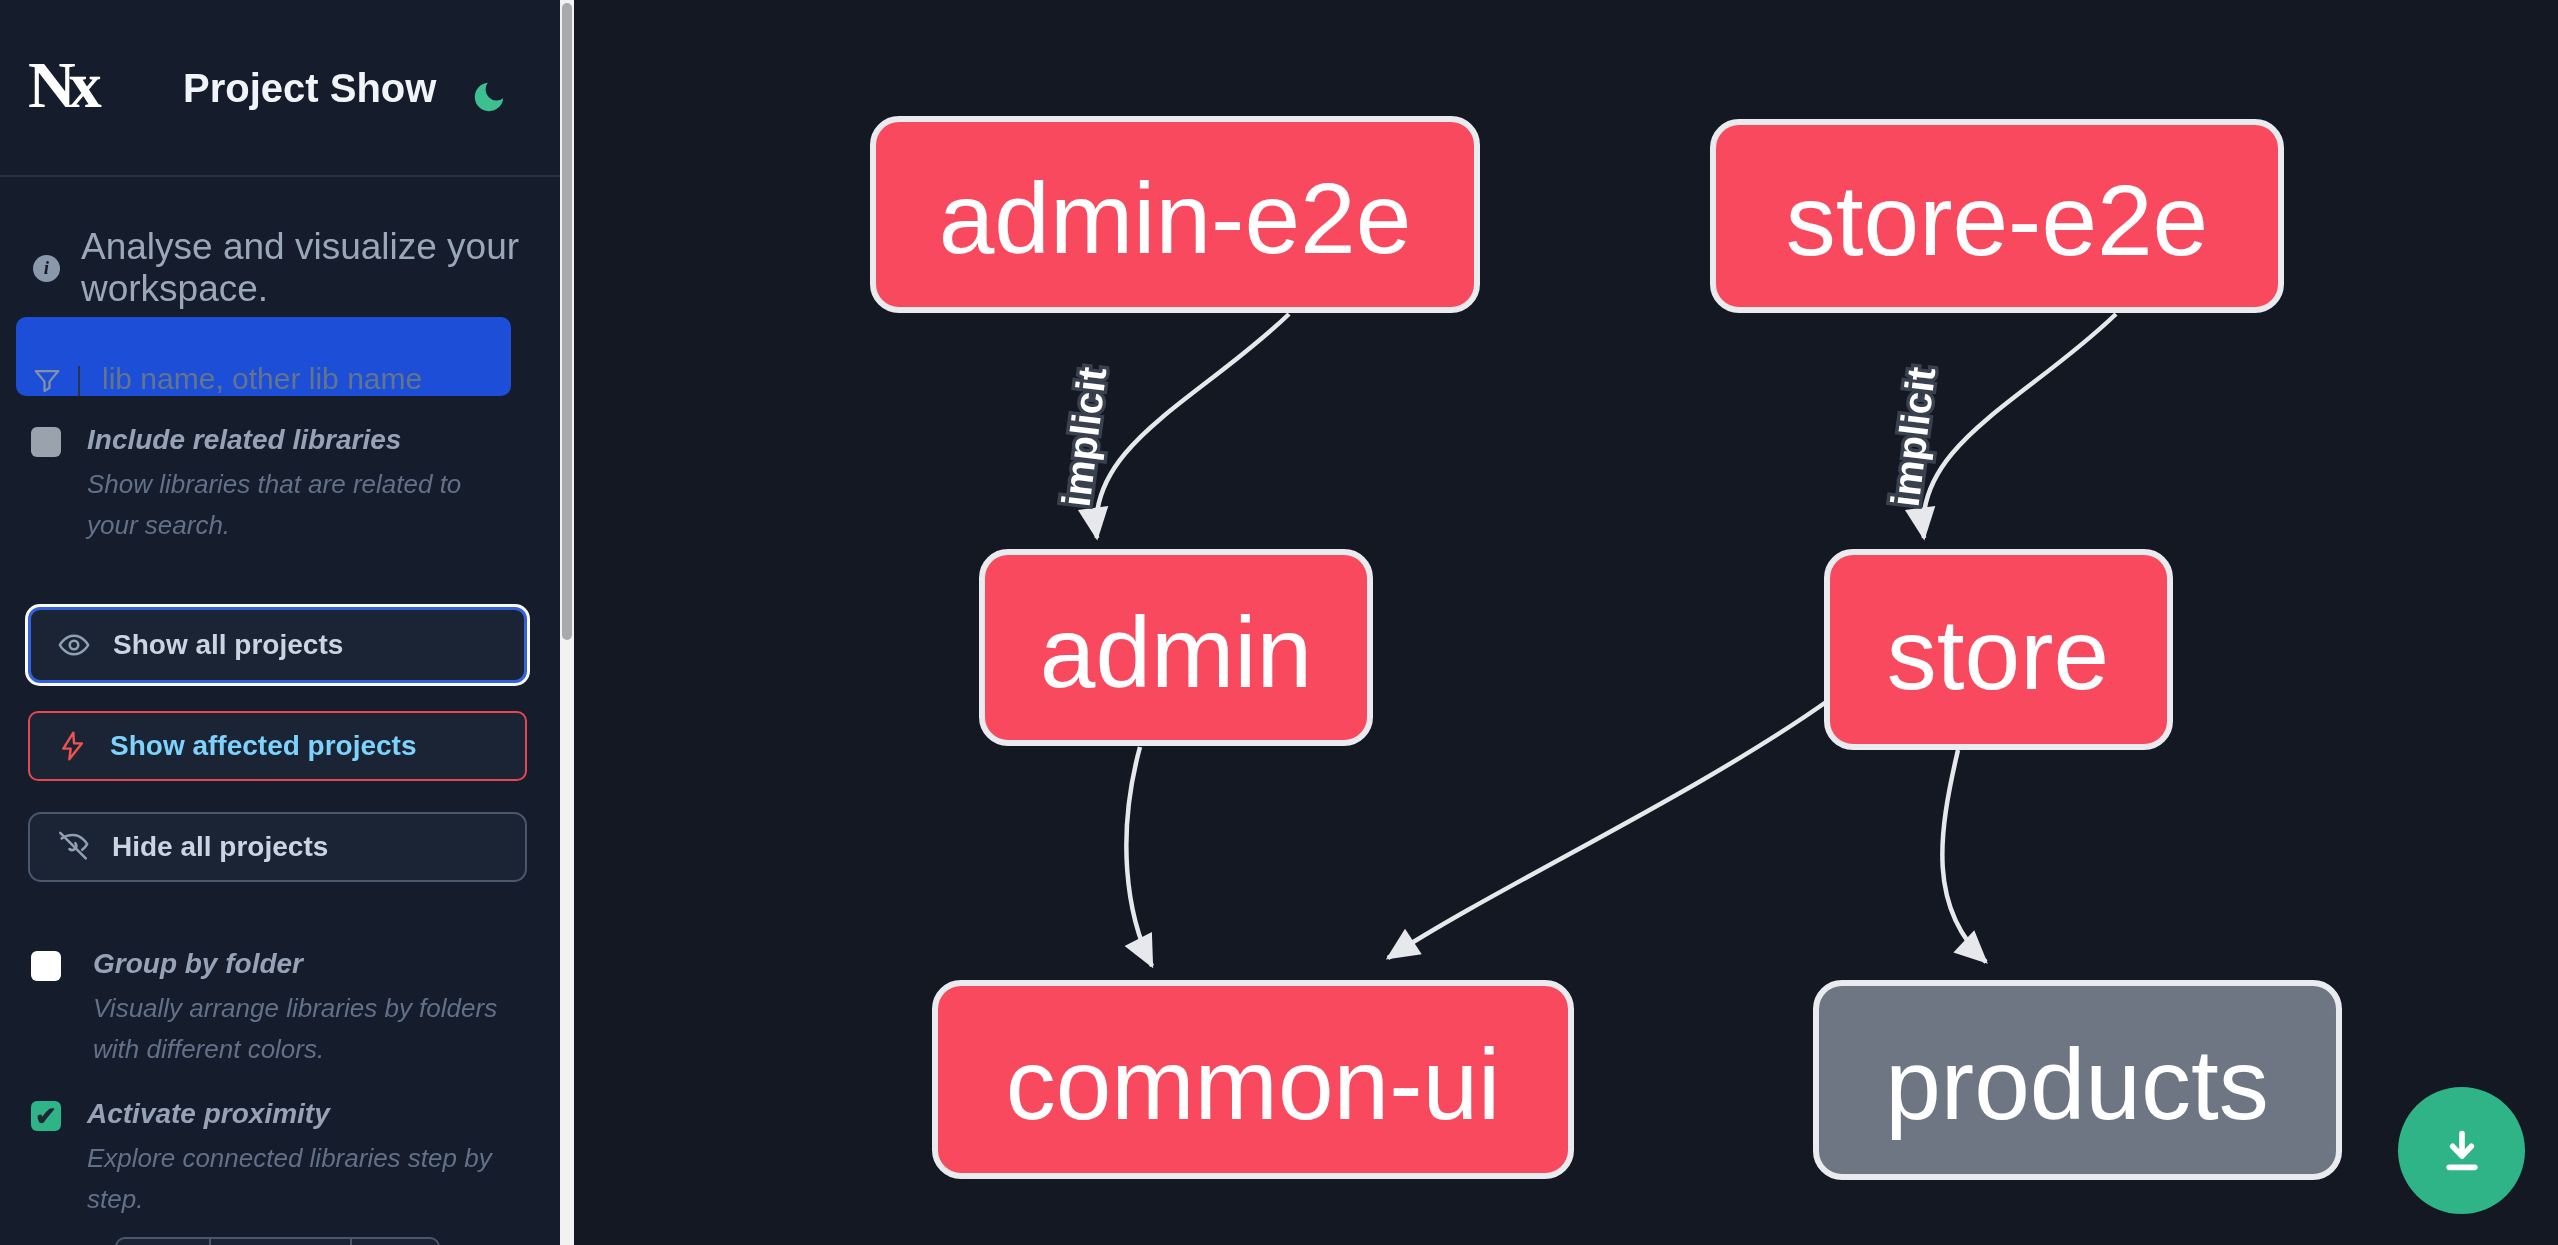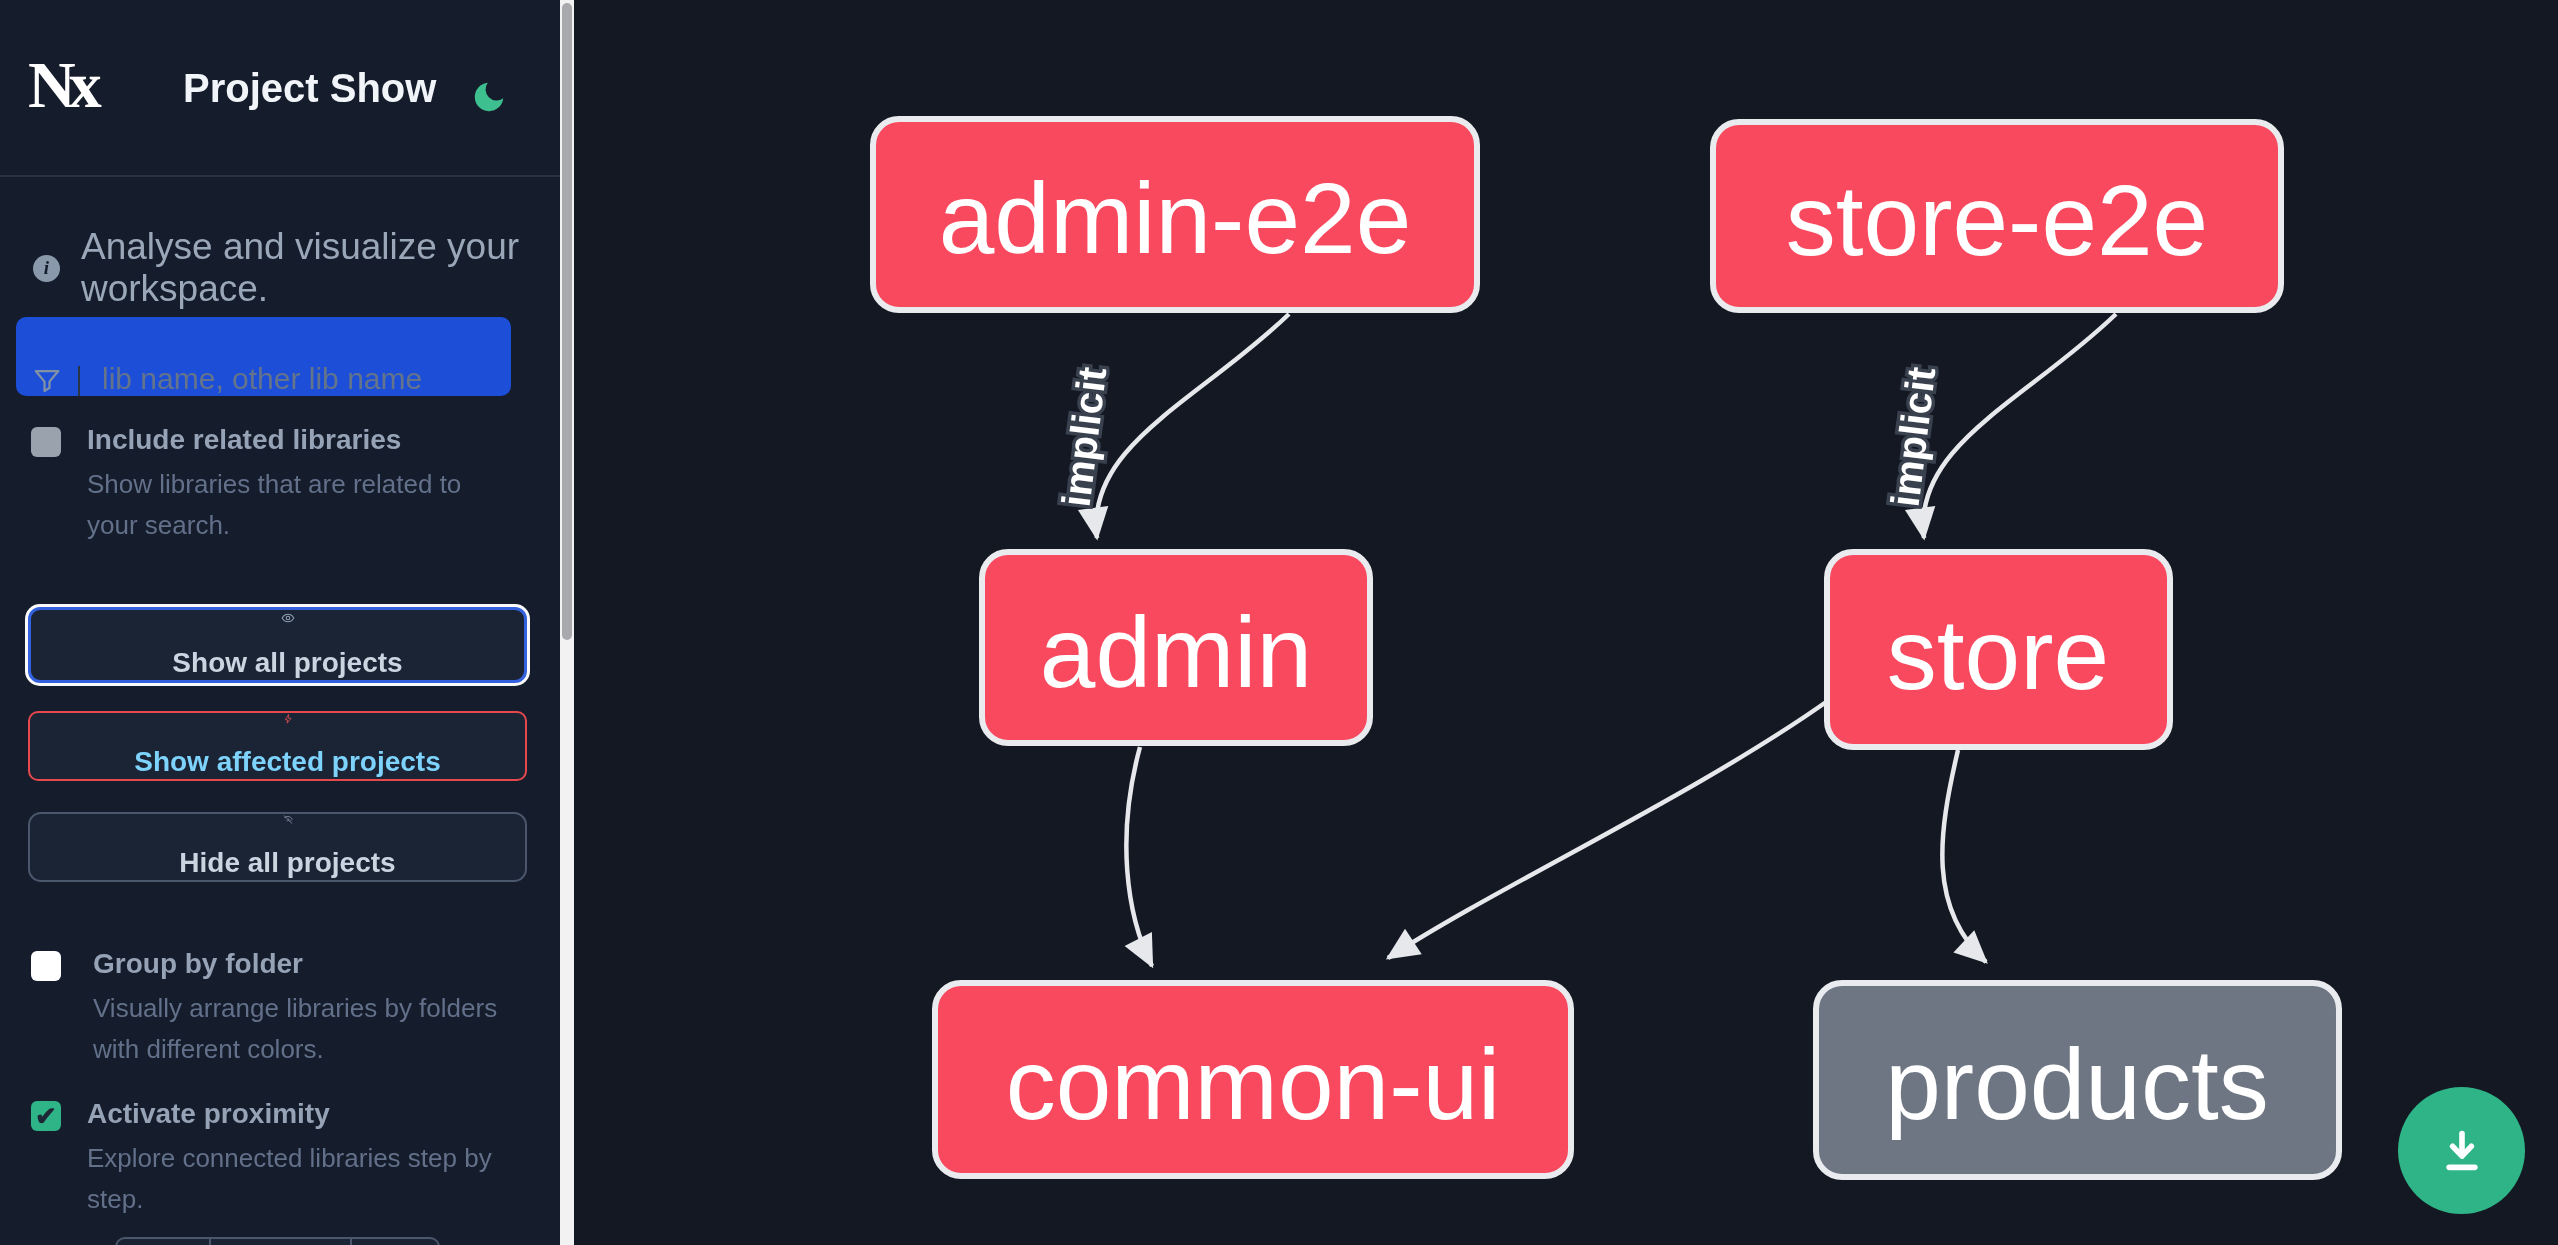--- a/index.html
+++ b/index.html
@@ -42,28 +42,28 @@
                     color:#cbd5e1;font-size:30px;padding:0 10px 0 22px;
                     font-family:"Liberation Sans",sans-serif;}
   .search-box input::placeholder{color:#64748b;}
 
   .opt-row{position:absolute;left:31px;width:470px;display:flex;gap:26px;}
   .checkbox{width:30px;height:30px;border-radius:6px;flex:0 0 auto;margin-top:2px;
             display:flex;align-items:center;justify-content:center;cursor:pointer;}
   .checkbox.gray{background:#9aa3ad;}
   .checkbox.white{background:#ffffff;}
   .checkbox.green{background:#2eb486;color:#1d2736;font-size:26px;font-weight:900;}
-  .opt-text{margin-top:-3px;}
+  .opt-text{margin-top:-3px;font-style:italic;}
   .opt-label{color:#96a2b6;font-size:28px;font-weight:700;line-height:36px;}
   .opt-desc{color:#62708a;font-size:26px;line-height:41px;margin-top:6px;width:430px;}
 
   .action-btn{position:absolute;left:28px;width:499px;display:flex;align-items:center;
               gap:22px;padding-left:26px;box-sizing:border-box;background:#1b2434;
               color:#cbd5e1;font-size:28px;font-weight:600;cursor:pointer;
-              border-radius:10px;border:2px solid #4a576c;flex-direction:column;}
+              border-radius:10px;border:2px solid #4a576c;}
   .action-btn.focused{top:607px;height:76px;border:3px solid #3462de;
                       box-shadow:0 0 0 3px #fbfbfb;border-radius:12px;}
   .action-btn.affected{top:711px;height:70px;border-color:#e5484d;color:#7dd3fc;}
   .action-btn.default{top:812px;height:70px;border-radius:13px;}
 
   .stepper-sliver{position:absolute;left:115px;top:1237px;width:325px;height:24px;
                   background:#1b2434;border:2px solid #4a576c;border-bottom:none;
                   border-radius:10px 10px 0 0;box-sizing:border-box;}
   .stepper-sliver span{position:absolute;top:0;width:2px;height:100%;background:#4a576c;}
 

